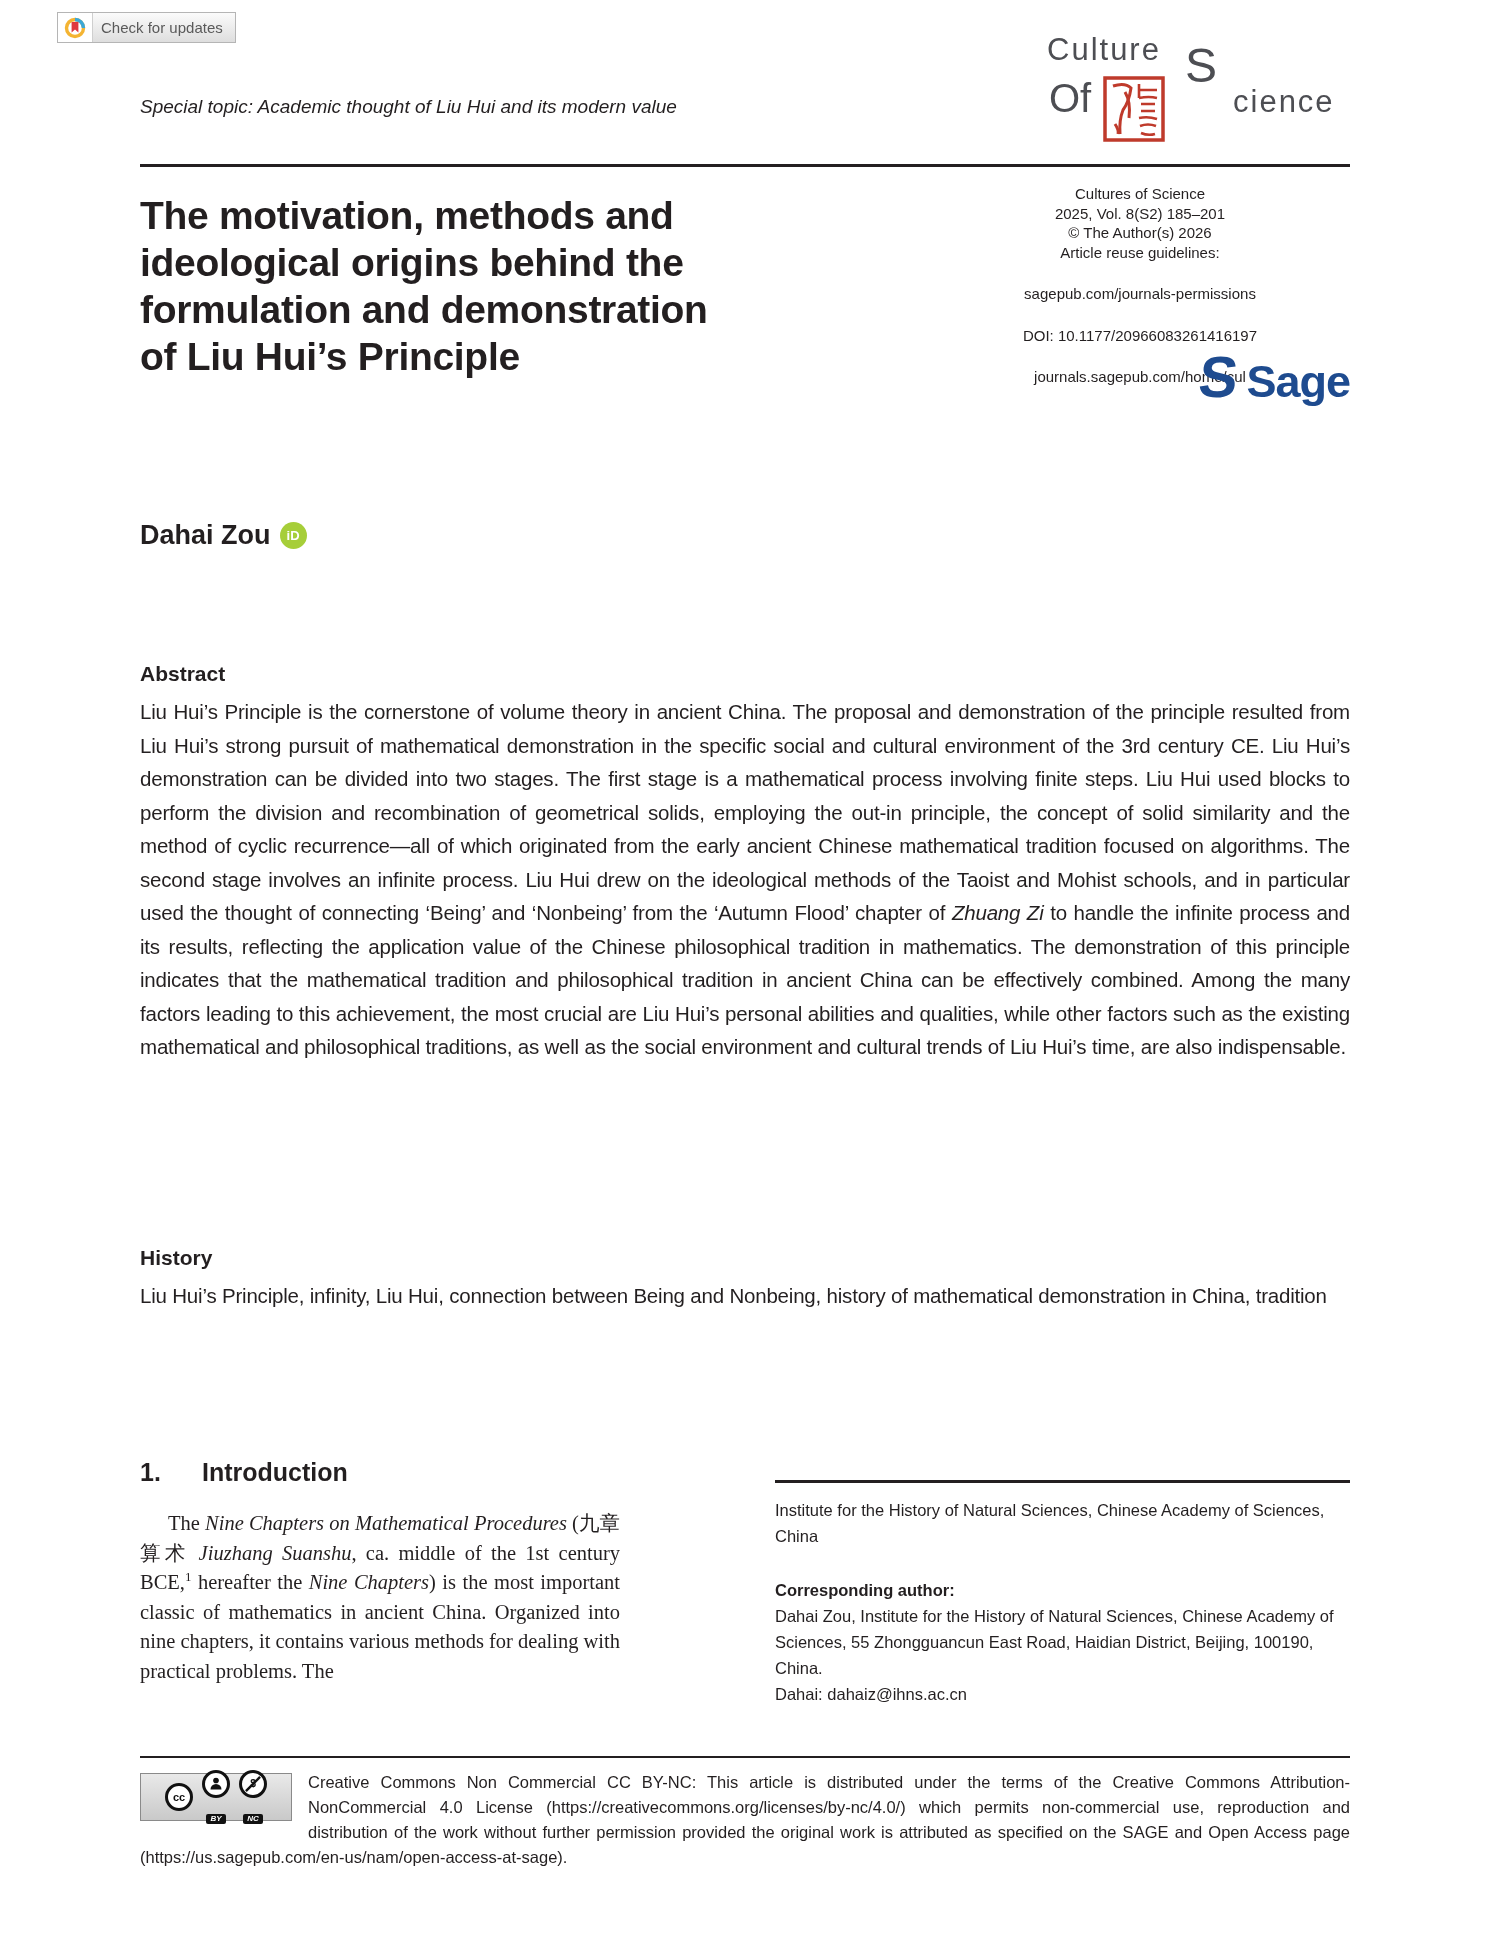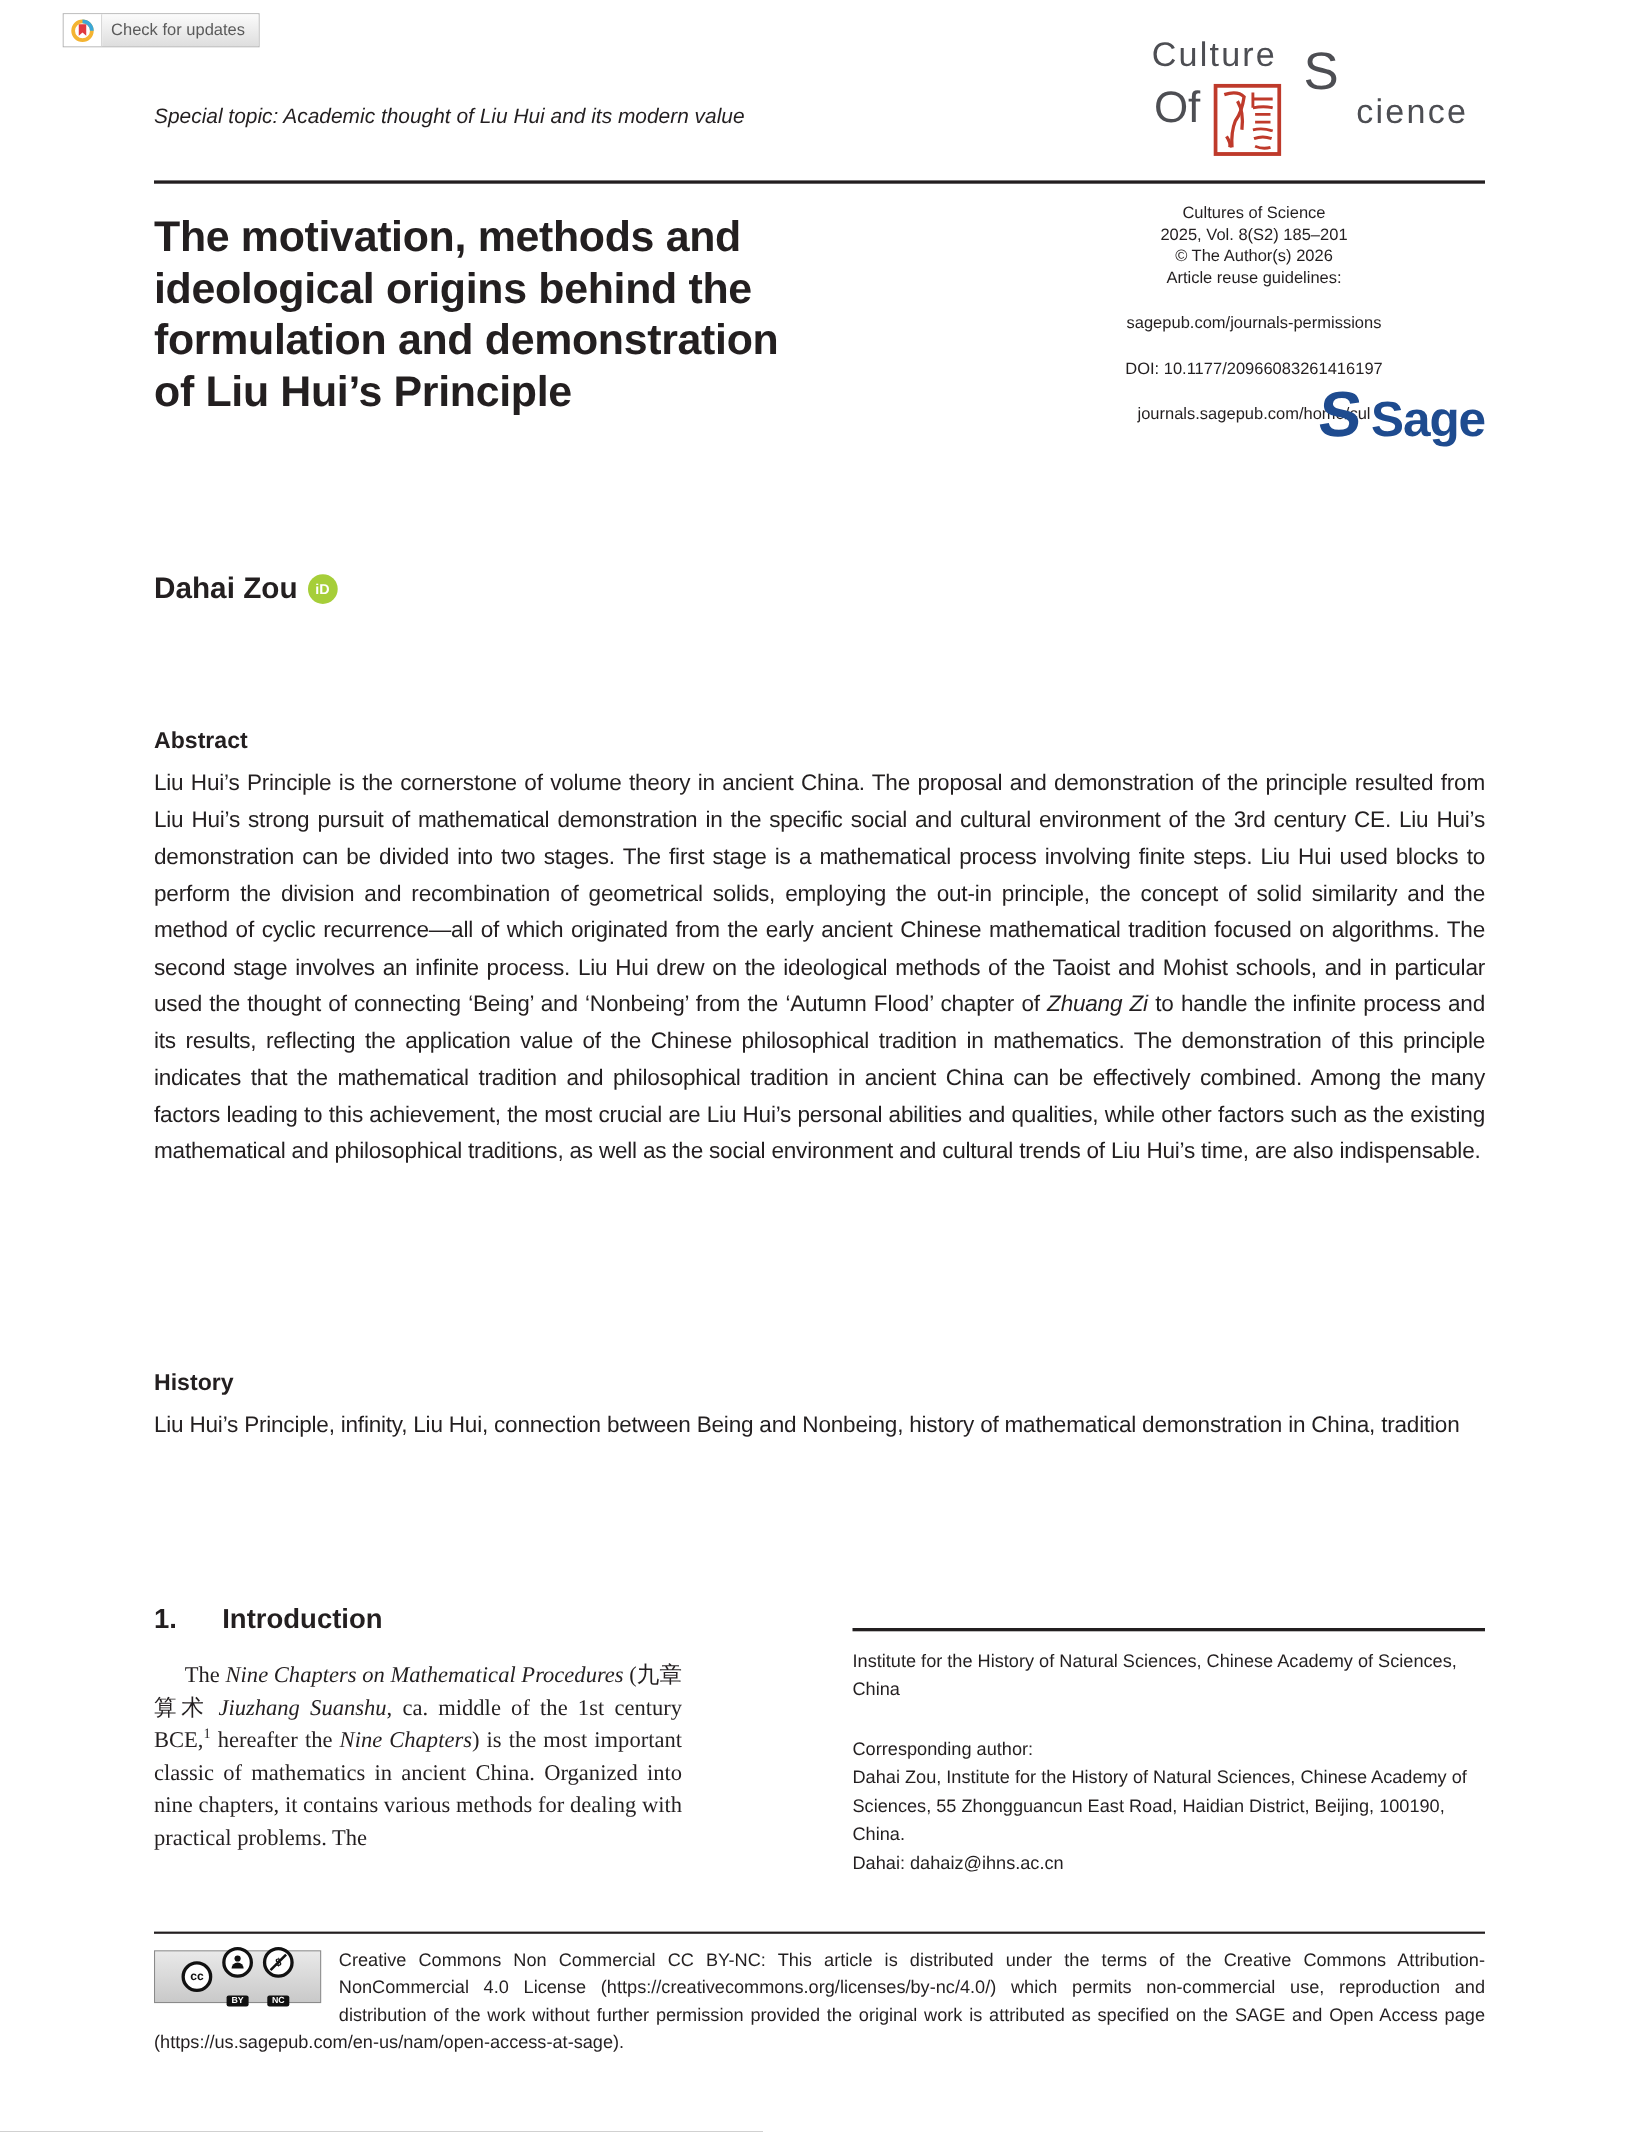--- a/index.html
+++ b/index.html
@@ -83,41 +83,41 @@
   .intro-num { width:62px; }
   .intro-p {
     margin-top:22px;
     font-family:"Liberation Serif", serif;
     font-size:20.5px; line-height:29.5px; text-align:justify;
     text-indent:28px;
   }
   .intro-p sup { font-size:13px; line-height:0; }
   .hr-col { position:static; width:575px; height:2.5px; background:#231f20; margin-top:22px; }
   .affil { margin-top:14px; font-size:16.5px; line-height:26px; }
-  .corr-h { margin-top:28px; font-size:16.5px; line-height:26px; font-weight:400; }
+  .corr-h { margin-top:28px; font-size:16.5px; line-height:26px; font-weight:700; }
   .corr-t, .corr-e { font-size:16.5px; line-height:26px; }
   .corr-e .email-link { cursor:pointer; }
 
   
   .hr-foot { left:140px; top:1756px; width:1210px; height:2px; }
   .license { position:absolute; left:140px; top:1770px; width:1210px; }
   .cc-box {
     float:left; width:152px; height:48px; margin:3px 16px 4px 0;
     background:linear-gradient(#e9e9e9,#c9c9c9); border:1px solid #8a8a8a;
     display:flex; align-items:center; justify-content:center; gap:9px;
   }
   .cc-unit { display:flex; flex-direction:column; align-items:center; }
   .cc-circ {
     width:28px; height:28px; border-radius:50%; border:3px solid #111; background:#fff;
     display:flex; align-items:center; justify-content:center;
     font-size:11px; font-weight:800; color:#111;
   }
   .cc-tag {
     margin-top:16px; background:#111; color:#fff; font-size:8px; font-weight:700;
-    padding:0 4px; border-radius:2px; line-height:10px;
+    padding:0 4px; border-radius:2px; line-height:10px;font-style:italic;
   }
   .cc-text { font-size:16.5px; line-height:25px; text-align:justify; }
 </style>
 </head>
 <body>
 
 <div class="page">
 
   <div class="check-badge">
     <span class="cfu-icon-wrap">

